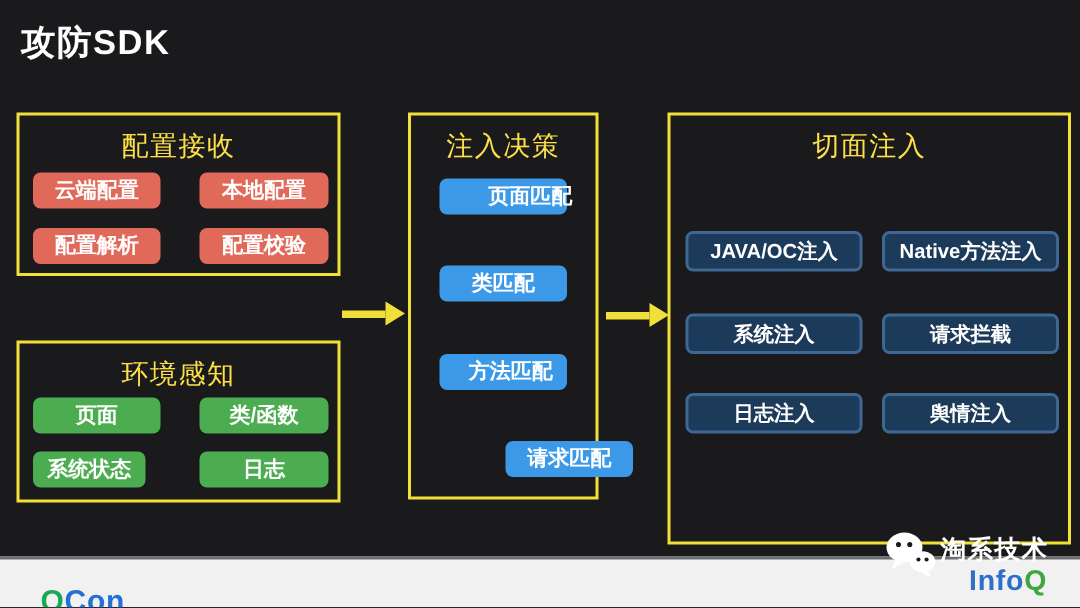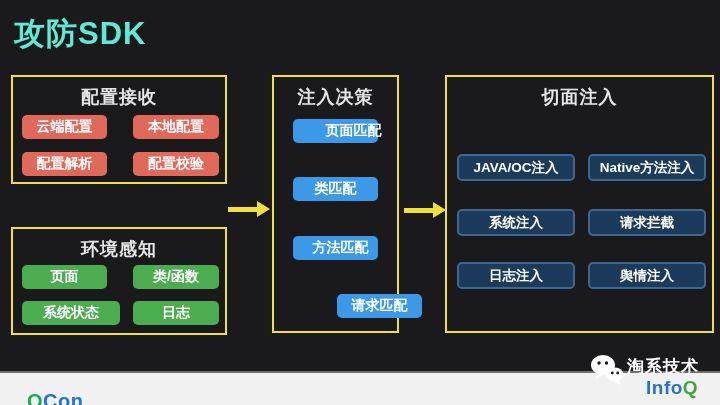--- a/index.html
+++ b/index.html
@@ -13,28 +13,28 @@
   }
   *{box-sizing:border-box;margin:0;padding:0;}
   html,body{background:#000;}
   body{font-family:"Liberation Sans","DejaVu Sans",sans-serif;}
   .stage{
     position:relative;width:720px;height:405px;background:var(--bg);
     overflow:hidden;
   }
   .slide-title{
     position:absolute;left:14px;top:13px;
-    font-size:31px;font-weight:700;color:#5eead4;letter-spacing:1px;
+    font-size:23px;font-weight:700;color:#ffffff;letter-spacing:1px;
   }
   .panel{
     position:absolute;border:2px solid var(--yellow);background:transparent;
   }
   .panel-title{
     position:absolute;left:0;right:0;top:8px;text-align:center;
-    color:#e5e5e5;font-size:18px;font-weight:700;letter-spacing:1px;
+    color:#fde047;font-size:18px;font-weight:400;letter-spacing:1px;
   }
   .btn{
     position:absolute;height:24px;border-radius:5px;
     display:flex;align-items:center;justify-content:center;
     color:#fff;font-size:14px;font-weight:700;white-space:nowrap;
   }
   .btn.red{background:var(--red);}
   .btn.green{background:var(--green);}
   .btn.blue{background:var(--blue);}
   .btn.navy{background:var(--navy);border:2px solid var(--navy-border);height:27px;font-size:13.5px;}
@@ -75,21 +75,21 @@
     <div class="btn red" style="left:9px;top:38px;width:85px;">云端配置</div>
     <div class="btn red" style="left:120px;top:38px;width:86px;">本地配置</div>
     <div class="btn red" style="left:9px;top:75px;width:85px;">配置解析</div>
     <div class="btn red" style="left:120px;top:75px;width:86px;">配置校验</div>
   </div>
 
   <div class="panel" style="left:11px;top:227px;width:216px;height:108px;">
     <div class="panel-title">环境感知</div>
     <div class="btn green" style="left:9px;top:36px;width:85px;">页面</div>
     <div class="btn green" style="left:120px;top:36px;width:86px;">类/函数</div>
-    <div class="btn green" style="left:9px;top:72px;width:98px;">系统状态</div>
+    <div class="btn green" style="left:9px;top:72px;width:75px;">系统状态</div>
     <div class="btn green" style="left:120px;top:72px;width:86px;">日志</div>
   </div>
 
   <div class="arrow" style="left:228px;top:201px;">
     <div class="arrow-shaft"></div>
       <div class="arrow-head"></div>
   </div>
 
   <div class="panel" style="left:272px;top:75px;width:127px;height:258px;">
     <div class="panel-title">注入决策</div>
@@ -97,21 +97,21 @@
     <div class="btn blue" style="left:19px;top:100px;width:85px;">类匹配</div>
     <div class="btn blue" style="left:19px;top:159px;width:85px;padding-left:10px;">方法匹配</div>
     <div class="btn blue" style="left:19px;top:217px;width:85px;margin-left:44px;">请求匹配</div>
   </div>
 
   <div class="arrow" style="left:404px;top:202px;">
     <div class="arrow-shaft"></div>
       <div class="arrow-head"></div>
   </div>
 
-  <div class="panel" style="left:445px;top:75px;width:269px;height:258px;">
+  <div class="panel" style="left:445px;top:75px;width:269px;height:288px;">
     <div class="panel-title">切面注入</div>
     <div class="btn navy" style="left:10px;top:77px;width:118px;">JAVA/OC注入</div>
     <div class="btn navy" style="left:141px;top:77px;width:118px;">Native方法注入</div>
     <div class="btn navy" style="left:10px;top:132px;width:118px;">系统注入</div>
     <div class="btn navy" style="left:141px;top:132px;width:118px;">请求拦截</div>
     <div class="btn navy" style="left:10px;top:185px;width:118px;">日志注入</div>
     <div class="btn navy" style="left:141px;top:185px;width:118px;">舆情注入</div>
   </div>
 
   <div class="footer"></div>

